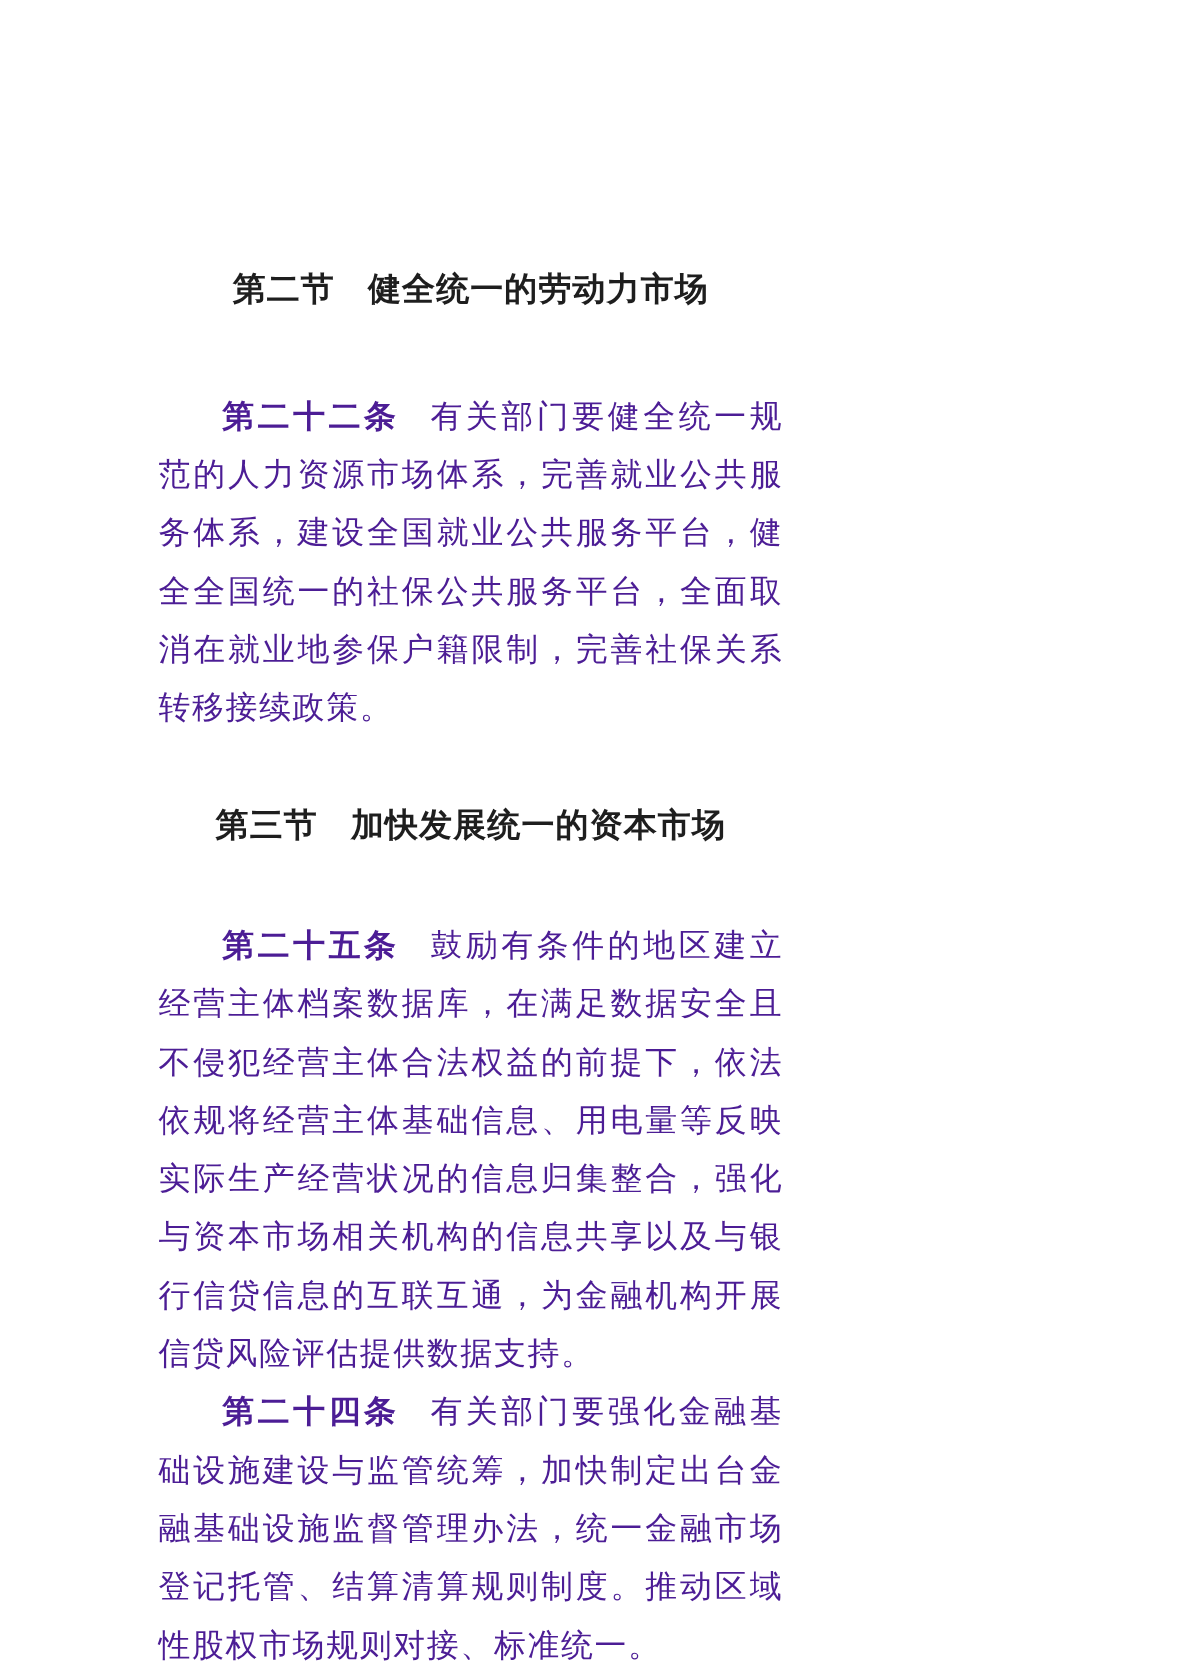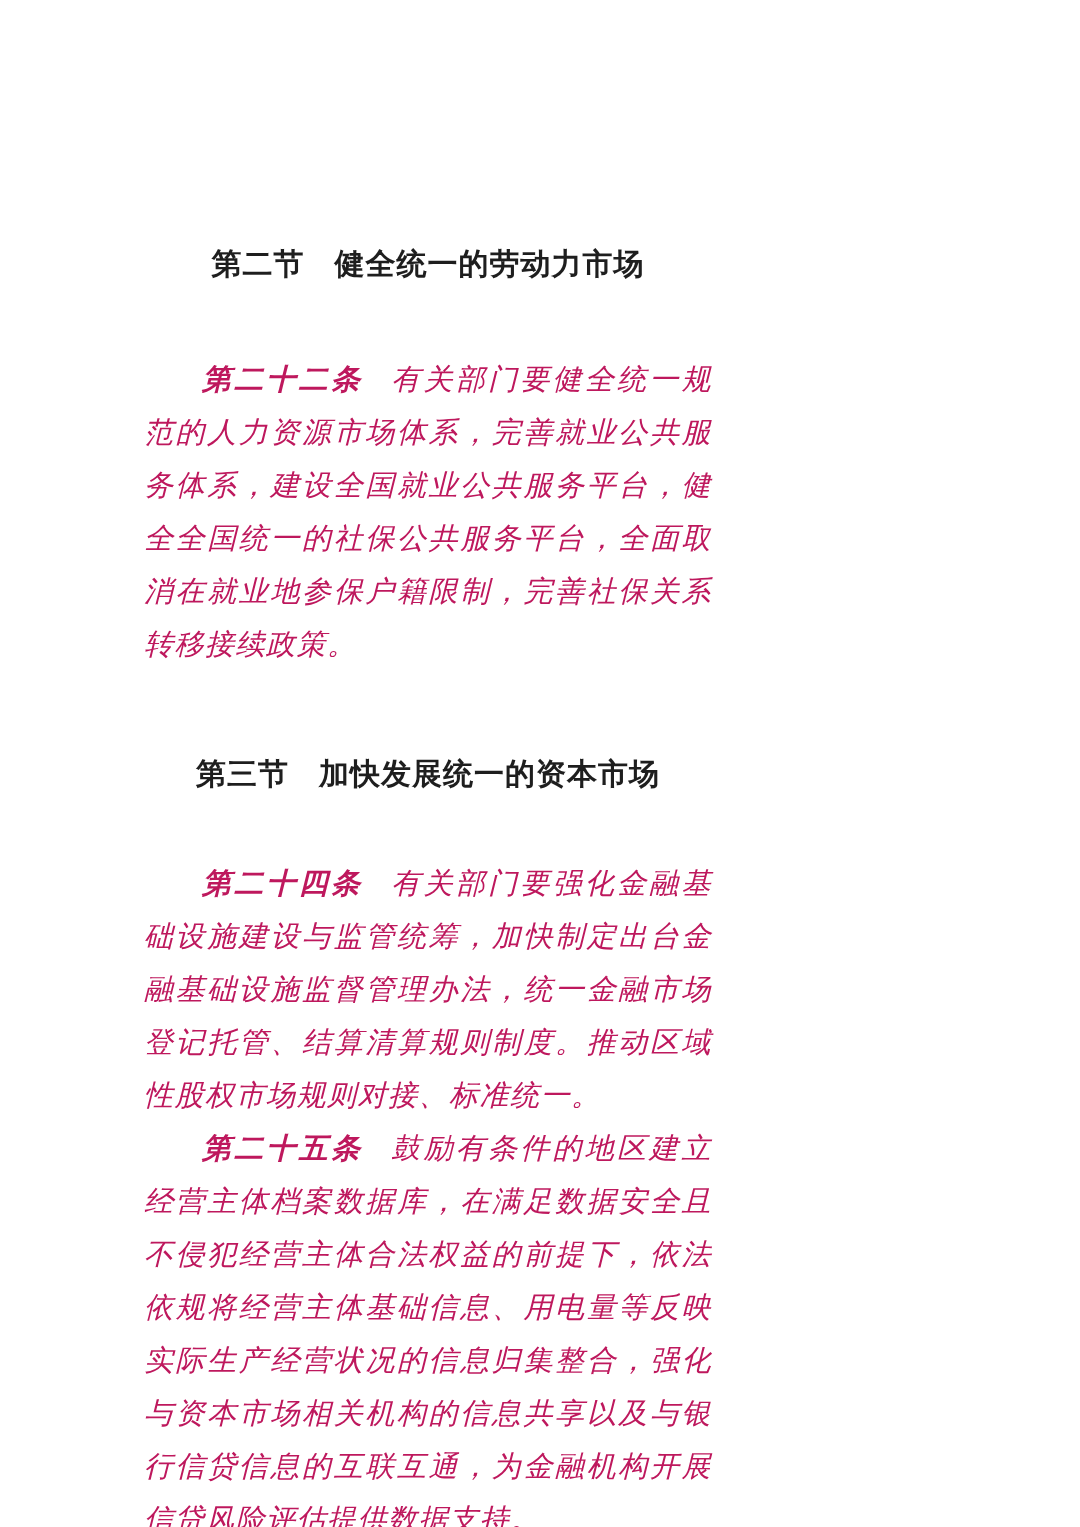--- a/index.html
+++ b/index.html
@@ -24,29 +24,28 @@
     text-align: center;
     font-family: "Liberation Sans", "DejaVu Sans", sans-serif;
     font-weight: 700;
     font-size: 30px;
     line-height: 42px;
     color: #1e1e1e;
     letter-spacing: 1px;
     white-space: nowrap;
   }
   .sh1 { padding-top: 243px; }
-  .sh2 { margin-top: 82px; }
+  .sh2 { margin-top: 59px; }
   .sec-num { margin-right: 30px; }
   .body-block {
     font-family: "Liberation Serif", "DejaVu Serif", serif;
     font-size: 29px;
     line-height: 53px;
-    color: #be185d;
+    color: #4c1d95;
     letter-spacing: 1.5px;
-    font-style: italic;
   }
   .bb1 { margin-top: 68px; }
   .bb2 { margin-top: 62px; }
   .article {
     margin: 0;
     text-indent: 2em;
     text-align: justify;
   }
   .article-label {
     font-weight: 700;
@@ -60,17 +59,17 @@
 
   <h2 class="section-heading sh1"><span class="sec-num">第二节</span><span class="sec-title">健全统一的劳动力市场</span></h2>
 
   <div class="body-block bb1">
     <p class="article"><span class="article-label">第二十二条</span><span class="article-text">有关部门要健全统一规范的人力资源市场体系，完善就业公共服务体系，建设全国就业公共服务平台，健全全国统一的社保公共服务平台，全面取消在就业地参保户籍限制，完善社保关系转移接续政策。</span></p>
   </div>
 
   <h2 class="section-heading sh2"><span class="sec-num">第三节</span><span class="sec-title">加快发展统一的资本市场</span></h2>
 
   <div class="body-block bb2">
+    <p class="article"><span class="article-label">第二十五条</span><span class="article-text">鼓励有条件的地区建立经营主体档案数据库，在满足数据安全且不侵犯经营主体合法权益的前提下，依法依规将经营主体基础信息、用电量等反映实际生产经营状况的信息归集整合，强化与资本市场相关机构的信息共享以及与银行信贷信息的互联互通，为金融机构开展信贷风险评估提供数据支持。</span></p>
     <p class="article"><span class="article-label">第二十四条</span><span class="article-text">有关部门要强化金融基础设施建设与监管统筹，加快制定出台金融基础设施监督管理办法，统一金融市场登记托管、结算清算规则制度。推动区域性股权市场规则对接、标准统一。</span></p>
-    <p class="article"><span class="article-label">第二十五条</span><span class="article-text">鼓励有条件的地区建立经营主体档案数据库，在满足数据安全且不侵犯经营主体合法权益的前提下，依法依规将经营主体基础信息、用电量等反映实际生产经营状况的信息归集整合，强化与资本市场相关机构的信息共享以及与银行信贷信息的互联互通，为金融机构开展信贷风险评估提供数据支持。</span></p>
   </div>
 
 </div>
 
 </body></html>

